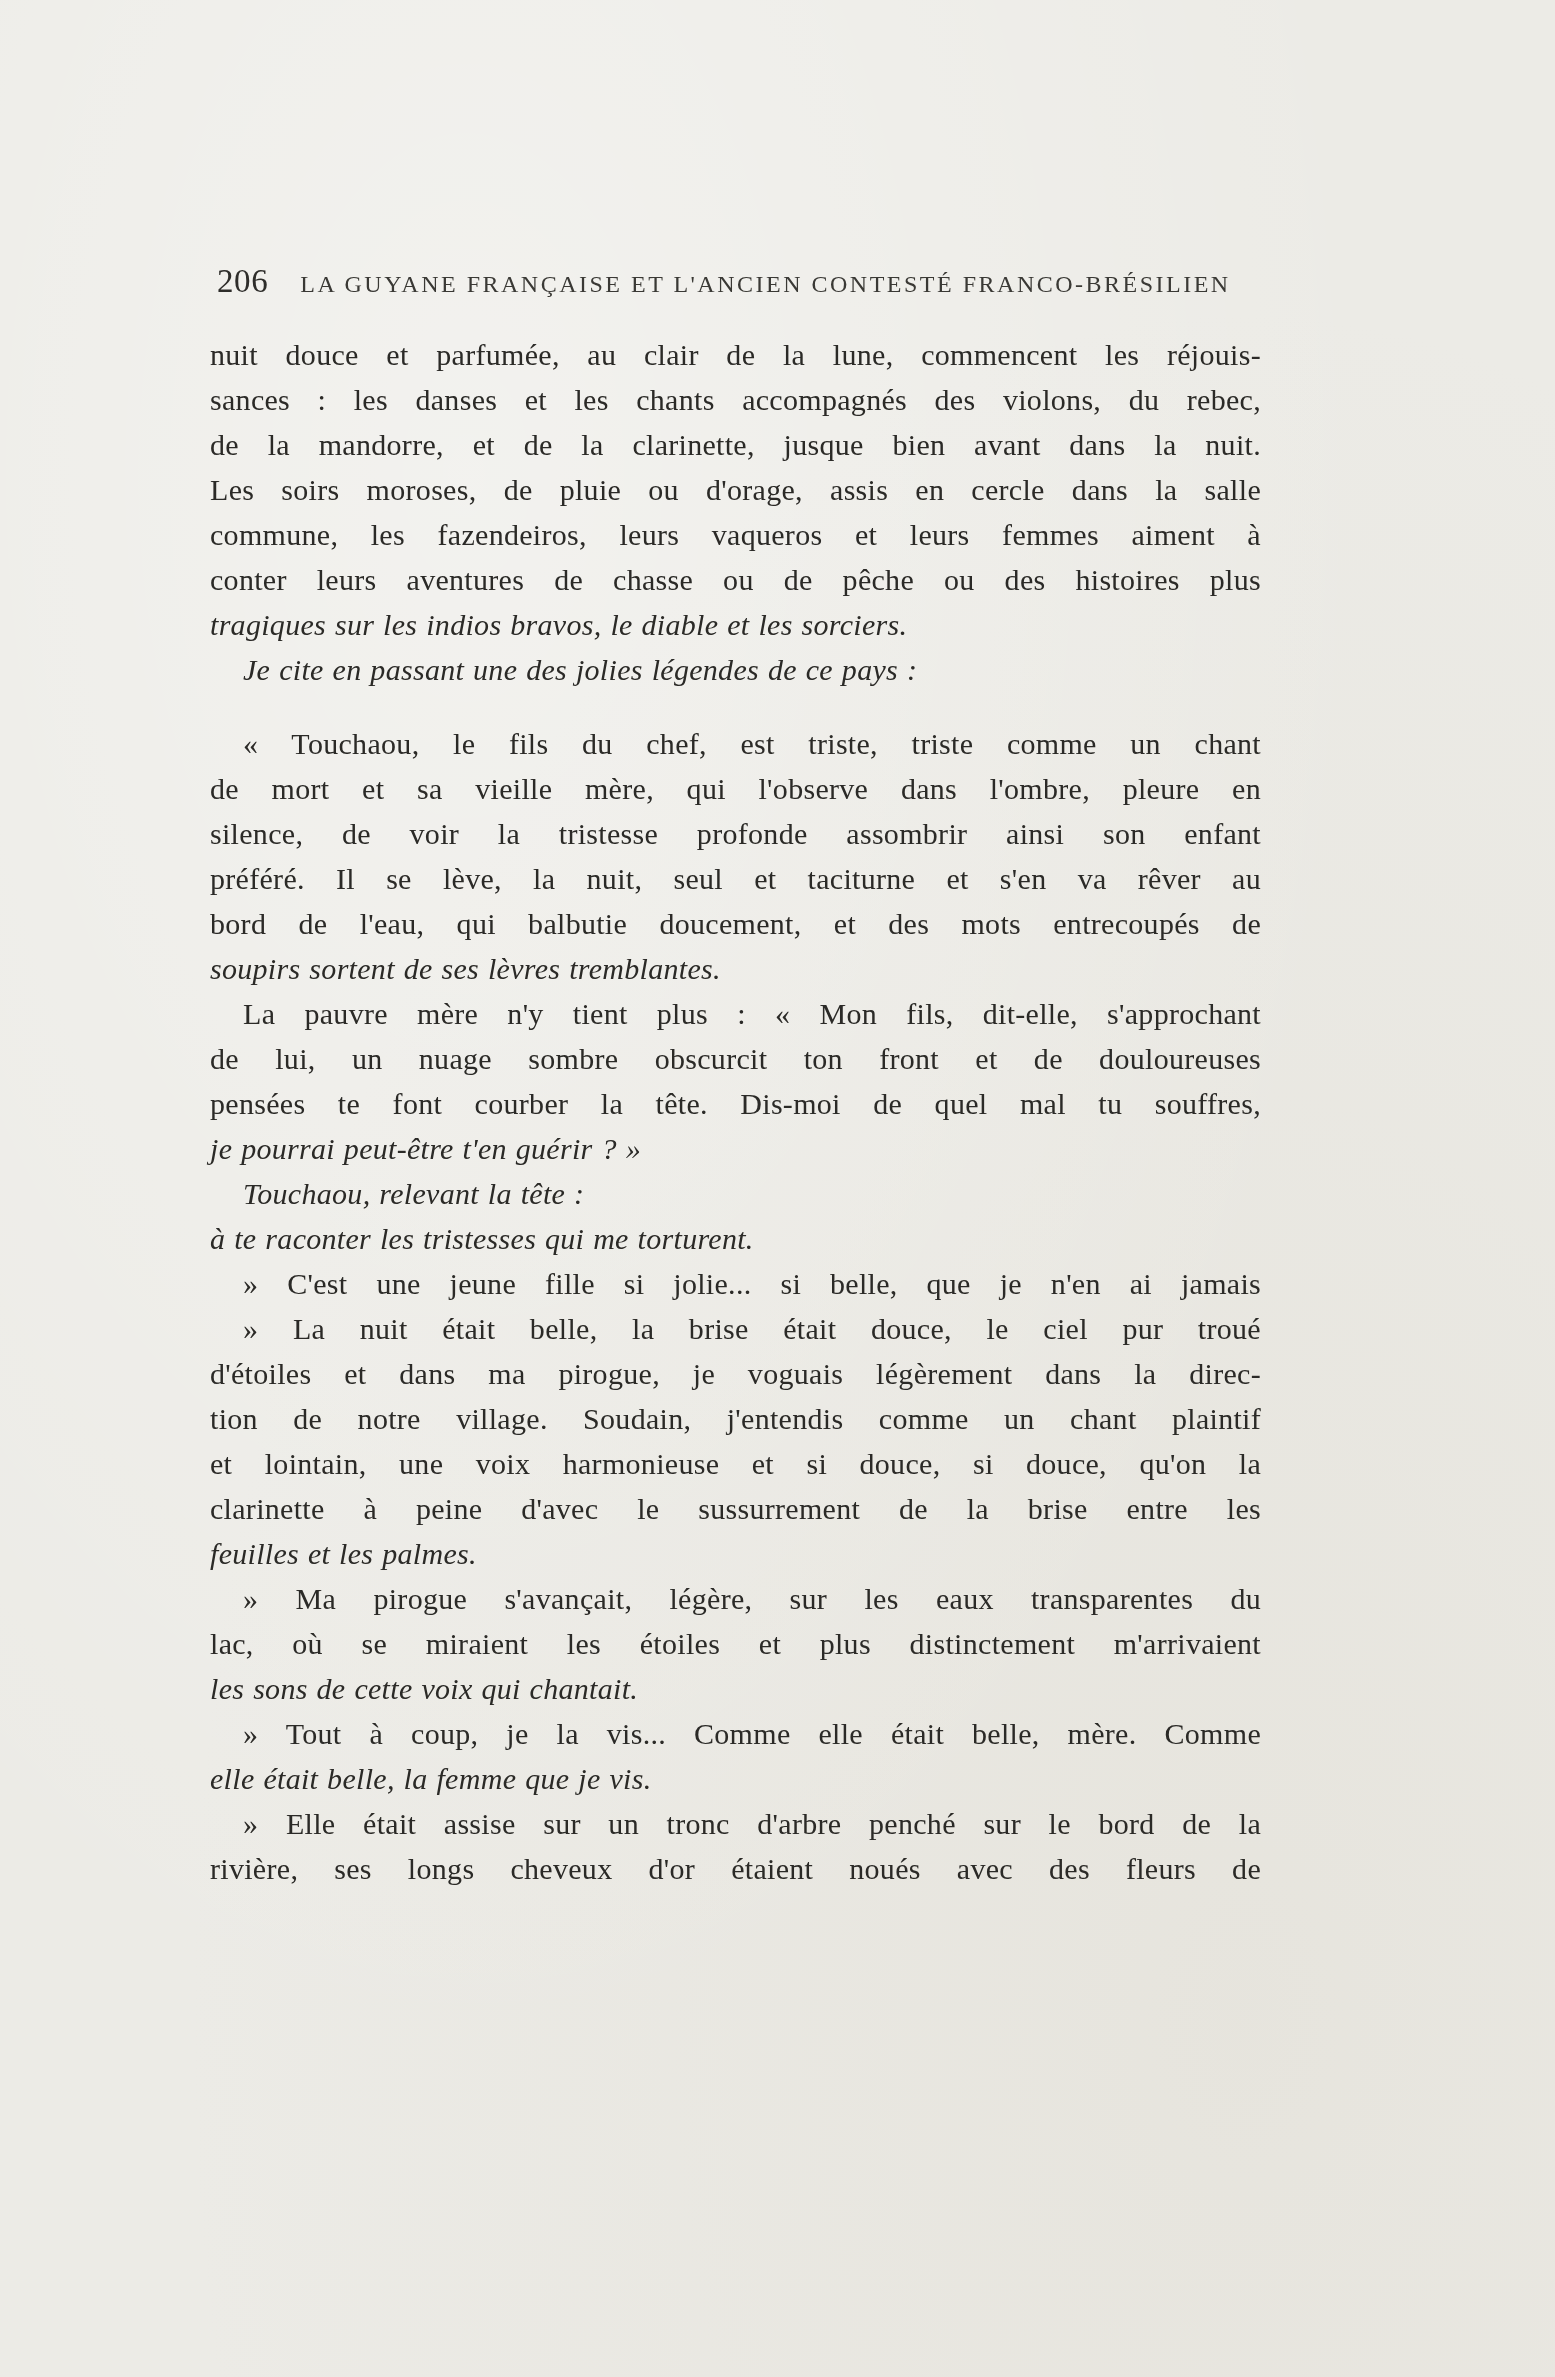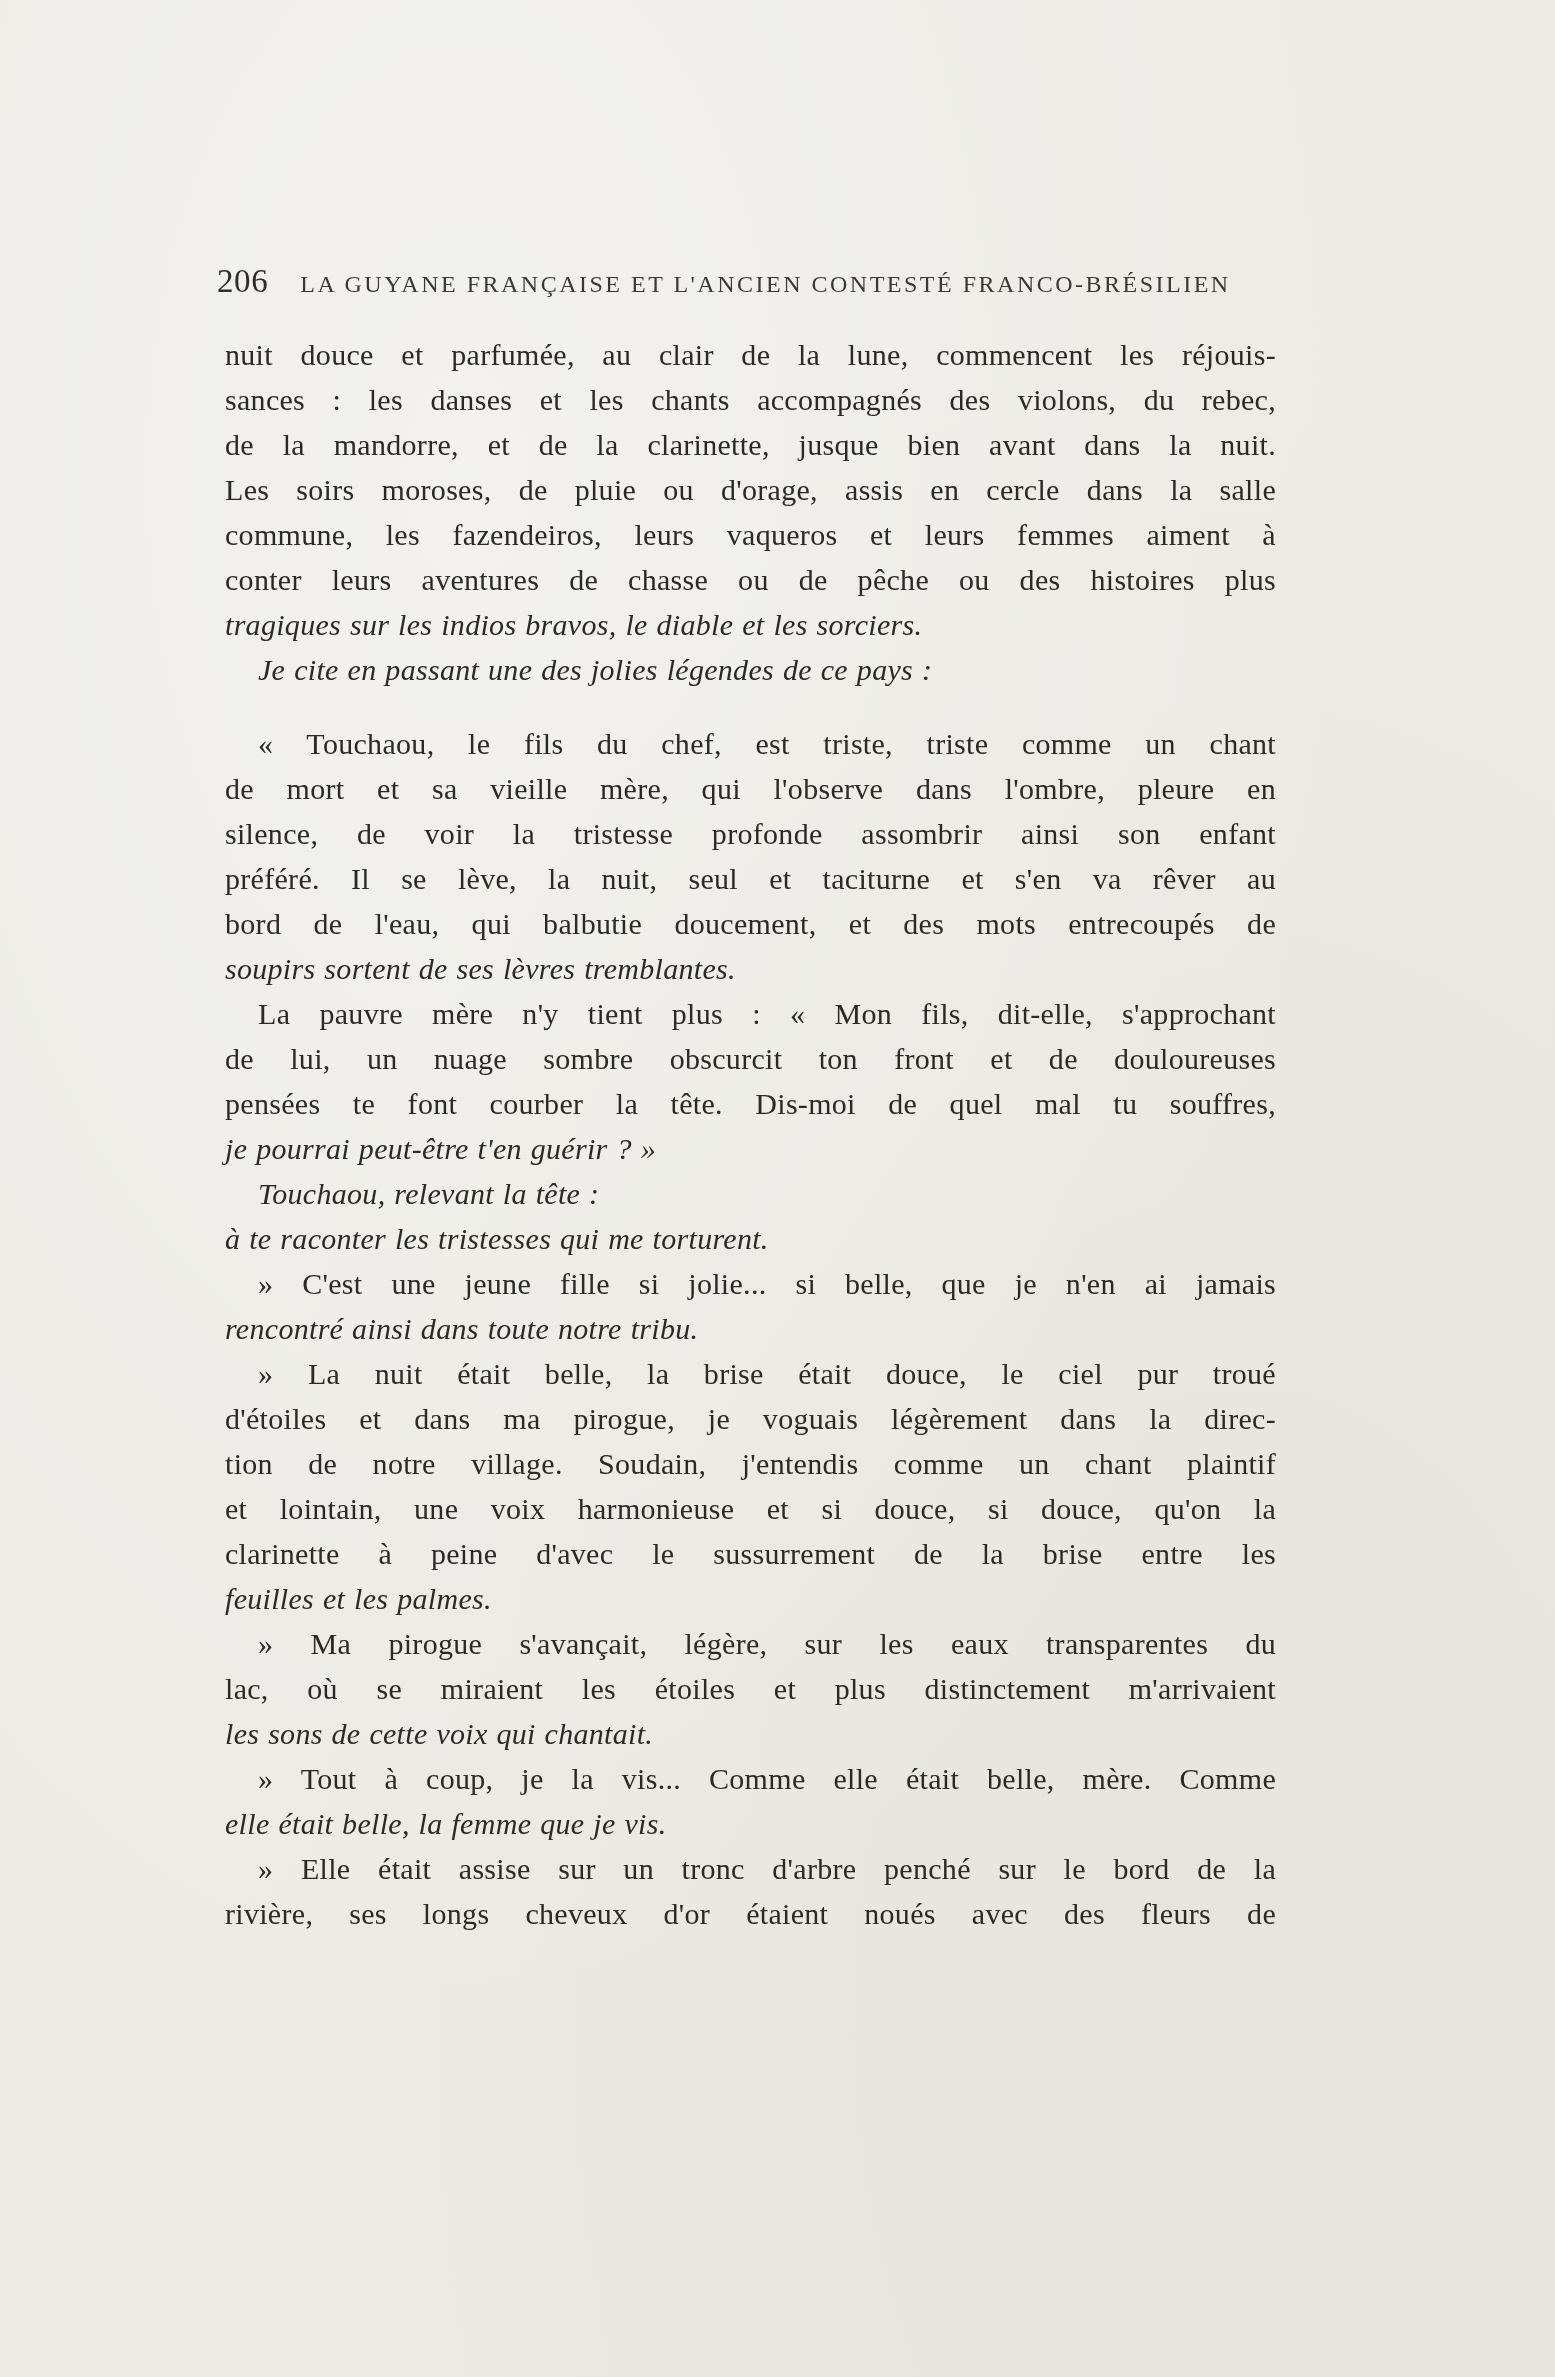--- a/index.html
+++ b/index.html
@@ -42,21 +42,21 @@
     color: #2e2d2a;
   }
   .head-title {
     font-size: 24px;
     letter-spacing: 2.5px;
     text-transform: uppercase;
     color: #3a3935;
   }
   .text-block {
     position: absolute;
-    left: 225px;
+    left: 210px;
     top: 332px;
     width: 1051px;
   }
   .line {
     height: 45px;
     line-height: 45px;
     font-size: 30px;
     white-space: nowrap;
     text-align: justify;
     text-align-last: justify;
@@ -99,21 +99,20 @@
       <div class="line">préféré. Il se lève, la nuit, seul et taciturne et s'en va rêver au</div>
       <div class="line">bord de l'eau, qui balbutie doucement, et des mots entrecoupés de</div>
       <div class="line last">soupirs sortent de ses lèvres tremblantes.</div>
       <div class="line indent">La pauvre mère n'y tient plus : « Mon fils, dit-elle, s'approchant</div>
       <div class="line">de lui, un nuage sombre obscurcit ton front et de douloureuses</div>
       <div class="line">pensées te font courber la tête. Dis-moi de quel mal tu souffres,</div>
       <div class="line last">je pourrai peut-être t'en guérir ? »</div>
       <div class="line indent last">Touchaou, relevant la tête :</div>
       <div class="line last">à te raconter les tristesses qui me torturent.</div>
       <div class="line indent">» C'est une jeune fille si jolie... si belle, que je n'en ai jamais</div>
-      <div class="line last">rencontré ainsi dans toute notre tribu.</div>
       <div class="line indent">» La nuit était belle, la brise était douce, le ciel pur troué</div>
       <div class="line">d'étoiles et dans ma pirogue, je voguais légèrement dans la direc-</div>
       <div class="line">tion de notre village. Soudain, j'entendis comme un chant plaintif</div>
       <div class="line">et lointain, une voix harmonieuse et si douce, si douce, qu'on la</div>
       <div class="line">clarinette à peine d'avec le sussurrement de la brise entre les</div>
       <div class="line last">feuilles et les palmes.</div>
       <div class="line indent">» Ma pirogue s'avançait, légère, sur les eaux transparentes du</div>
       <div class="line">lac, où se miraient les étoiles et plus distinctement m'arrivaient</div>
       <div class="line last">les sons de cette voix qui chantait.</div>
       <div class="line indent">» Tout à coup, je la vis... Comme elle était belle, mère. Comme</div>

